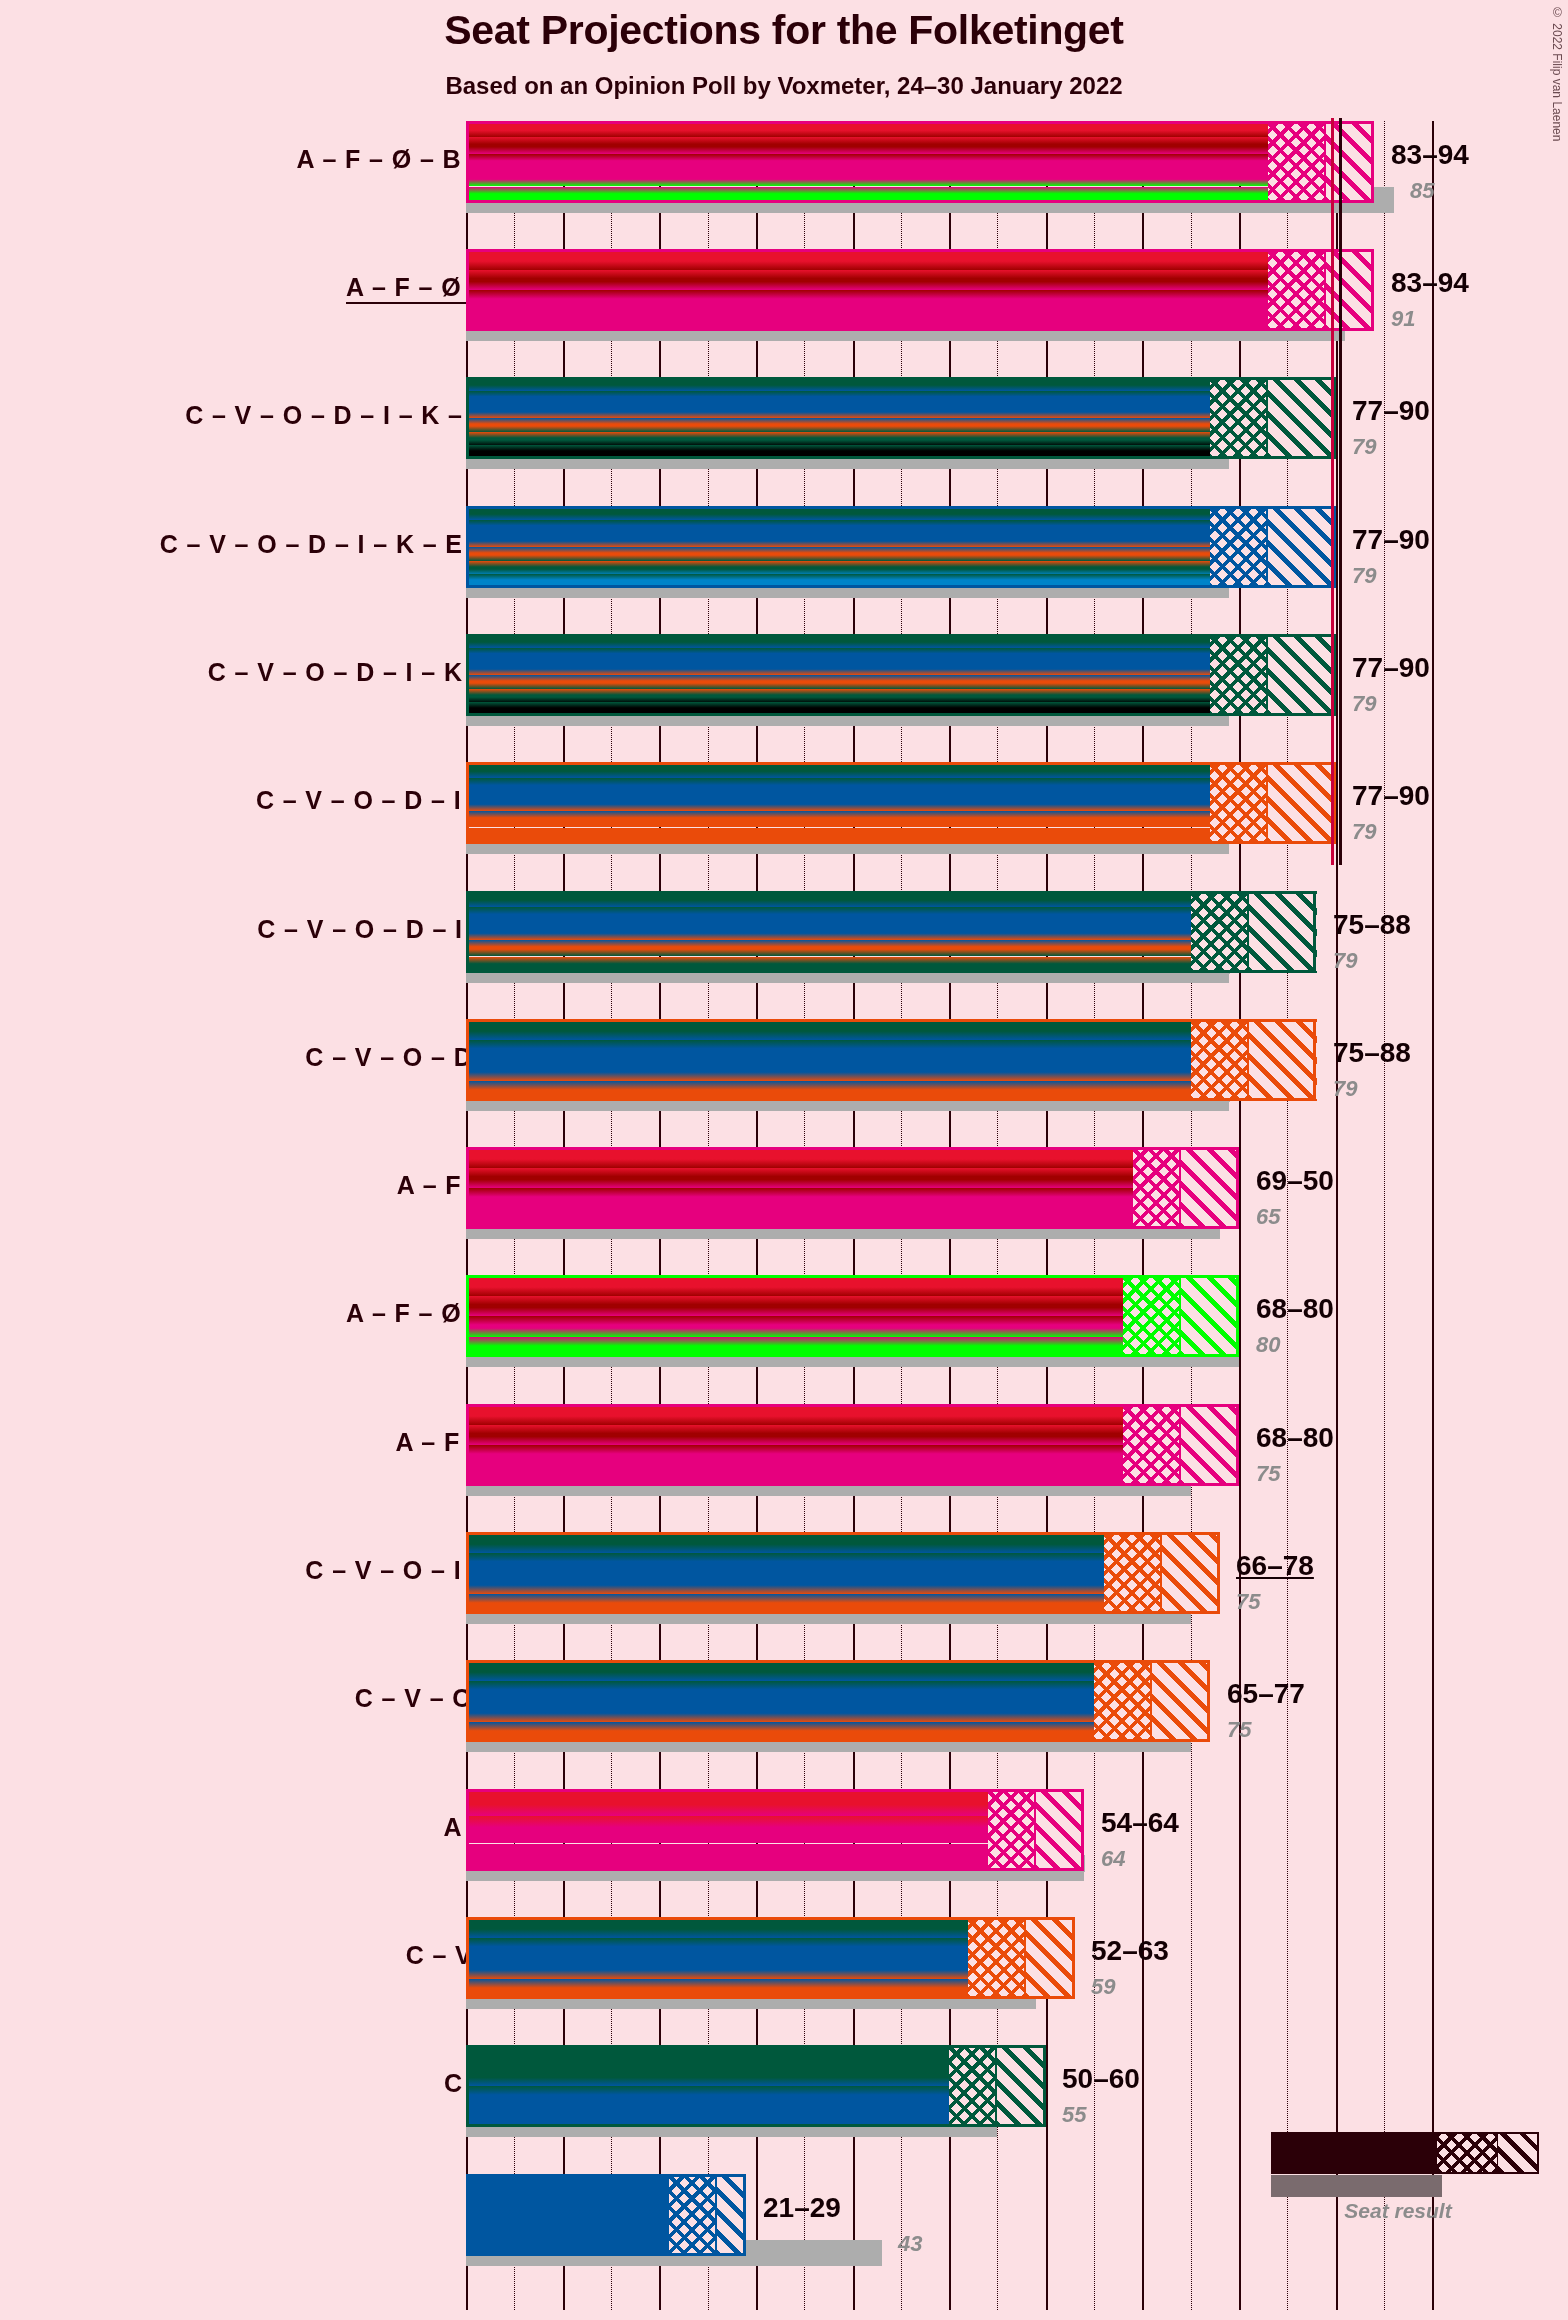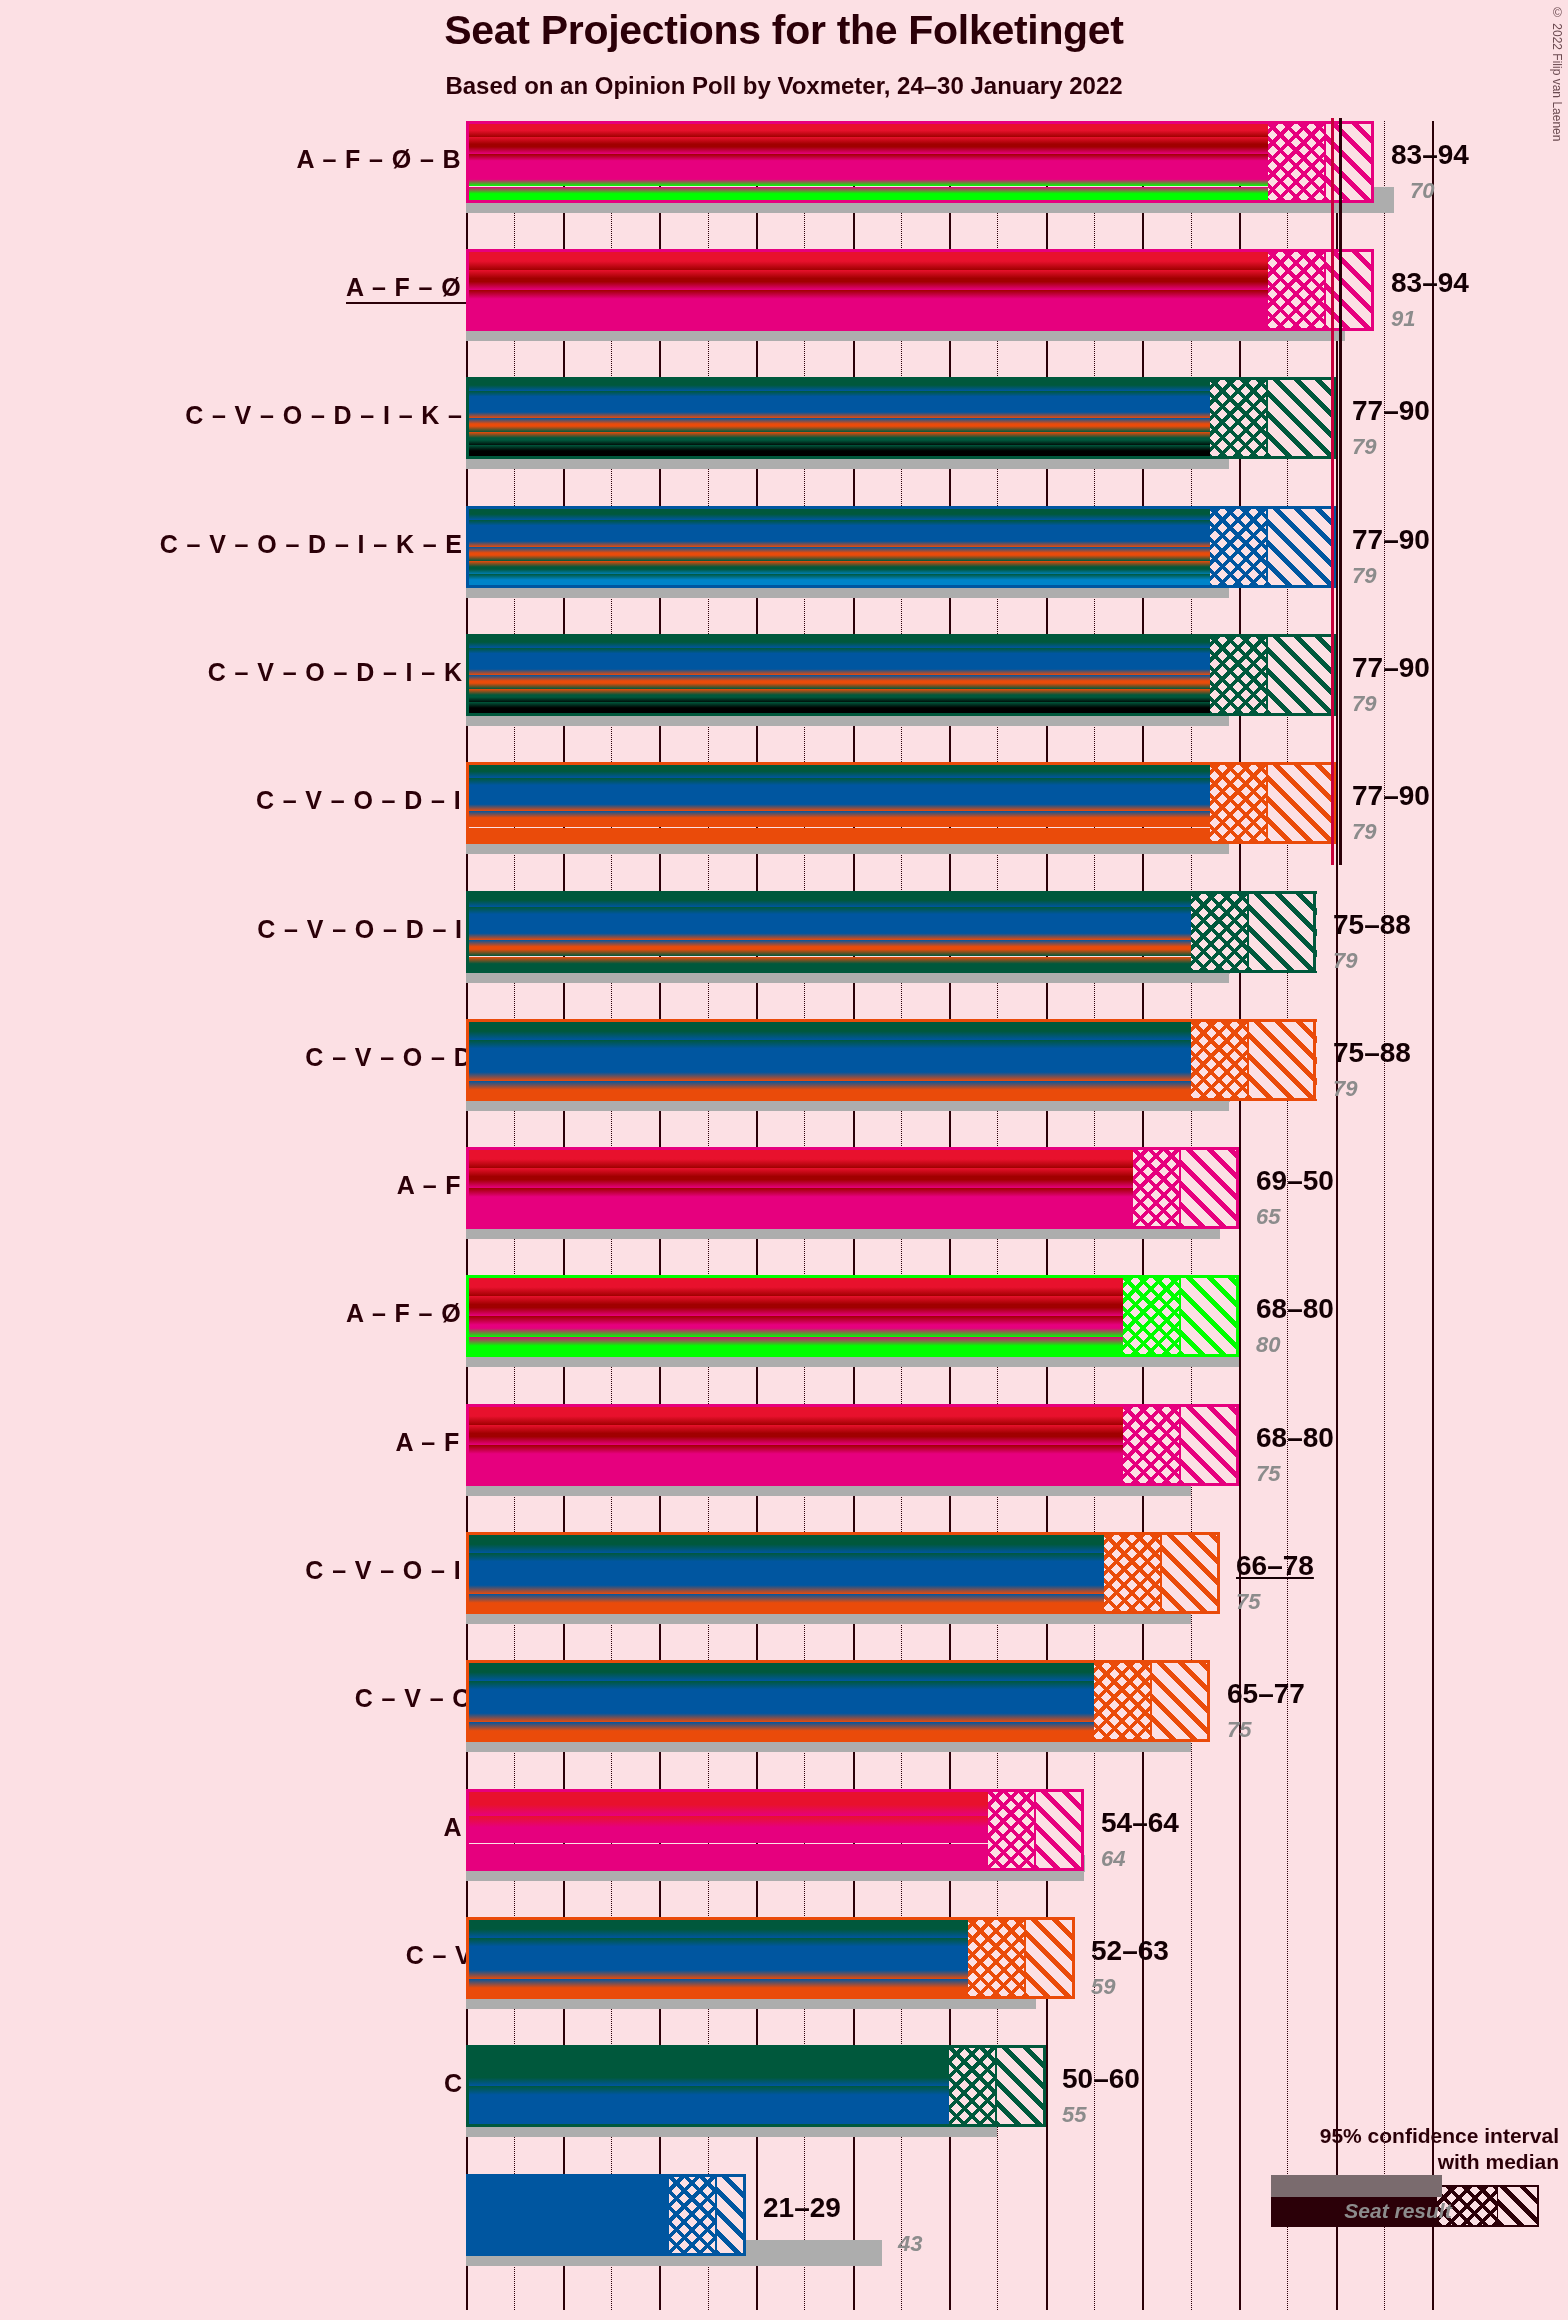--- a/index.html
+++ b/index.html
@@ -168,21 +168,21 @@
           <div class="bar-stripe" style="top: 16.4px; height: 16.4px; background: linear-gradient(rgb(232, 17, 45) 0%, rgb(160, 0, 0) 42%, rgb(160, 0, 0) 58%, rgb(230, 0, 126) 100%);"></div>
           <div class="bar-stripe" style="top: 33px; height: 16.4px; background: linear-gradient(rgb(160, 0, 0) 0%, rgb(230, 0, 126) 42%, rgb(230, 0, 126) 58%, rgb(230, 0, 126) 100%);"></div>
           <div class="bar-stripe" style="top: 49px; height: 16.4px; background: linear-gradient(rgb(230, 0, 126) 0%, rgb(230, 0, 126) 42%, rgb(230, 0, 126) 58%, rgb(0, 255, 0) 100%);"></div>
           <div class="bar-stripe" style="top: 66px; height: 16.4px; background: linear-gradient(rgb(230, 0, 126) 0%, rgb(0, 255, 0) 42%, rgb(0, 255, 0) 58%, rgb(0, 255, 0) 100%);"></div>
         </div>
         <div class="ci-median" style="left: 802px; width: 58px; background: repeating-linear-gradient(45deg, rgb(230, 0, 126) 0px, rgb(230, 0, 126) 3.7px, transparent 3.7px, transparent 11px), repeating-linear-gradient(-45deg, rgb(230, 0, 126) 0px, rgb(230, 0, 126) 3.7px, transparent 3.7px, transparent 11px), rgb(252, 224, 228); border-right: 2.8px solid rgb(230, 0, 126);"></div>
         <div class="ci-upper" style="left: 860px; width: 48px; background: repeating-linear-gradient(45deg, rgb(230, 0, 126) 0px, rgb(230, 0, 126) 4.6px, transparent 4.6px, transparent 14.8px), rgb(252, 224, 228);"></div>
         <div class="bar-border" style="width: 908px; height: 82px; border: 3.7px solid rgb(230, 0, 126);"></div>
       </div>
       <div class="range-text" style="left: 1391px; top: 18px;">83–94</div>
-      <div class="last-text" style="left: 1410px; top: 57px;">70</div>
+      <div class="last-text" style="left: 1410px; top: 57px;">85</div>
     </div>
     <div class="row" style="top: 249px; height: 128px;">
       <div class="row-label underlined" style="top: 23.5px;">A – F – Ø – B</div>
       <div class="last-result" style="top: 66px; width: 879px;"></div>
       <div class="bar-wrap" style="top: 0px; width: 908px; height: 82px;">
         <div style="position: absolute; left: 802px; width: 77px; top: 66px; height: 16.6px; background: rgb(173, 173, 173); z-index: -1;"></div>
         <div class="bar" style="width: 802px; height: 82px;">
           <div class="bar-stripe" style="top: 0px; height: 20.5px; background: linear-gradient(rgb(232, 17, 45) 0%, rgb(232, 17, 45) 42%, rgb(232, 17, 45) 58%, rgb(160, 0, 0) 100%);"></div>
           <div class="bar-stripe" style="top: 20.5px; height: 20.5px; background: linear-gradient(rgb(232, 17, 45) 0%, rgb(160, 0, 0) 42%, rgb(160, 0, 0) 58%, rgb(230, 0, 126) 100%);"></div>
           <div class="bar-stripe" style="top: 41px; height: 20.5px; background: linear-gradient(rgb(160, 0, 0) 0%, rgb(230, 0, 126) 42%, rgb(230, 0, 126) 58%, rgb(230, 0, 126) 100%);"></div>
@@ -466,24 +466,20 @@
         <div class="ci-median" style="left: 203px; width: 48px; background: repeating-linear-gradient(45deg, rgb(0, 86, 160) 0px, rgb(0, 86, 160) 3.7px, transparent 3.7px, transparent 11px), repeating-linear-gradient(-45deg, rgb(0, 86, 160) 0px, rgb(0, 86, 160) 3.7px, transparent 3.7px, transparent 11px), rgb(252, 224, 228); border-right: 2.8px solid rgb(0, 86, 160);"></div>
         <div class="ci-upper" style="left: 251px; width: 29px; background: repeating-linear-gradient(45deg, rgb(0, 86, 160) 0px, rgb(0, 86, 160) 4.6px, transparent 4.6px, transparent 14.8px), rgb(252, 224, 228);"></div>
         <div class="bar-border" style="width: 280px; height: 82px; border: 3.7px solid rgb(0, 86, 160);"></div>
       </div>
       <div class="range-text" style="left: 763px; top: 18px;">21–29</div>
       <div class="last-text" style="left: 898px; top: 57px;">43</div>
     </div>
   </div>
 
 <div id="legend">
-  <div id="legend-title">
-    <div>95% confidence interval</div>
-    <div>with median</div>
-  </div>
   <div id="legend-bar">
     <div id="legend-med"></div>
     <div id="legend-up"></div>
   </div>
   <div id="legend-last"></div>
   <div id="legend-last-label">Seat result</div>
 </div>
 
 <div class="threshold" style="left: 1331px; top: 118px; height: 747px; background: rgb(200, 0, 60);"></div>
 <div class="threshold" style="left: 1339px; top: 118px; height: 747px; background: rgb(43, 0, 8);"></div>

